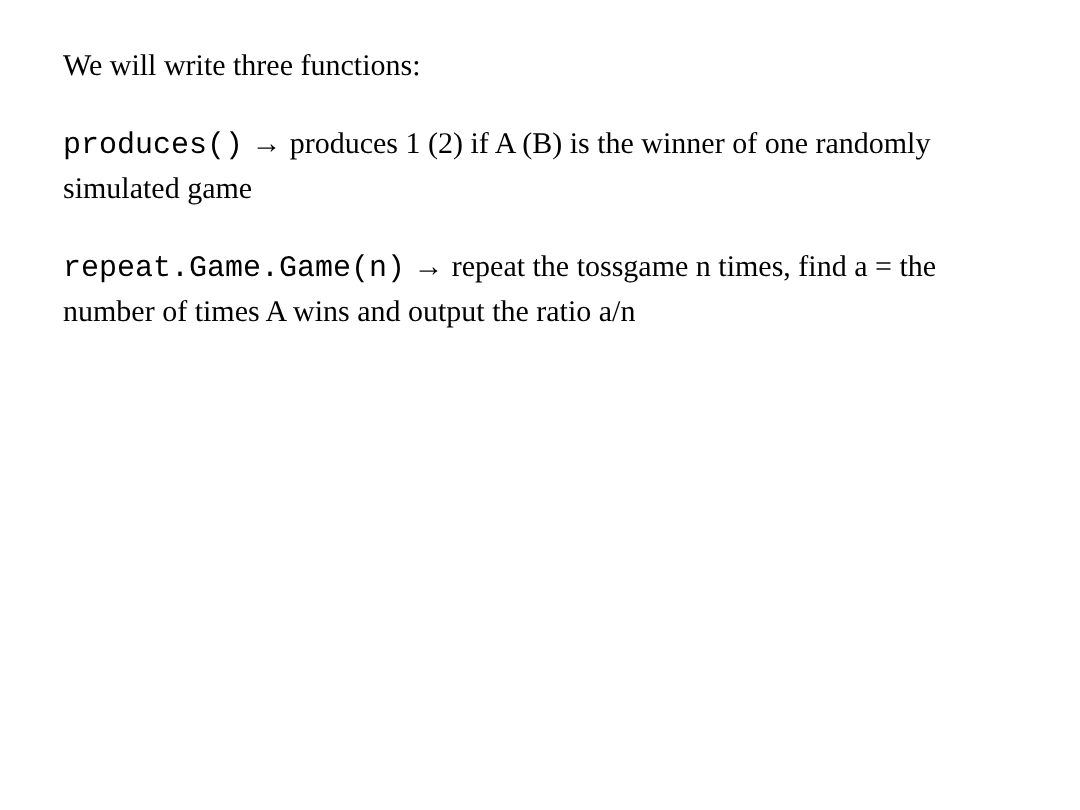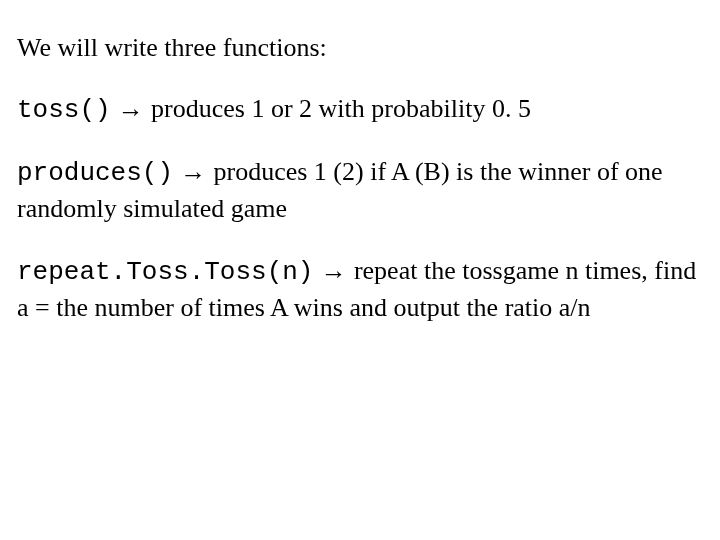--- a/index.html
+++ b/index.html
@@ -4,24 +4,24 @@
   <style>
     body {
       margin: 0;
       padding: 0;
       width: 720px;
       height: 540px;
       background: #ffffff;
       overflow: hidden;
     }
     .slide {
-      padding: 30px 17px;
+      padding: 30px 42px;
       font-family: Georgia, 'Times New Roman', serif;
       color: #000000;
-      font-size: 26px;
+      font-size: 20px;
       line-height: 1.4;
     }
     .heading {
       margin-bottom: 24px;
     }
     .block {
       margin-bottom: 24px;
     }
     .code {
       font-family: 'Courier New', Courier, monospace;
@@ -29,24 +29,21 @@
     .arrow {
       font-family: Arial, sans-serif;
     }
   </style>
 </head>
 <body>
 
 <div class="slide">
   <div class="heading">We will write three functions:</div>
 
-  <div class="block">
-    <span class="code">toss()</span><span class="arrow"> → </span><span>produces 1 or 2 with probability 0. 5</span>
-  </div>
 
   <div class="block">
     <span class="code">produces()</span><span class="arrow"> → </span><span>produces 1 (2) if A (B) is the winner of one randomly simulated game</span>
   </div>
 
   <div class="block">
-    <span class="code">repeat.Toss.Toss(n)</span><span class="arrow"> → </span><span>repeat the tossgame n times, find a = the number of times A wins and output the ratio a/n</span>
+    <span class="code">repeat.Game.Game(n)</span><span class="arrow"> → </span><span>repeat the tossgame n times, find a = the number of times A wins and output the ratio a/n</span>
   </div>
 </div>
 
 </body></html>

